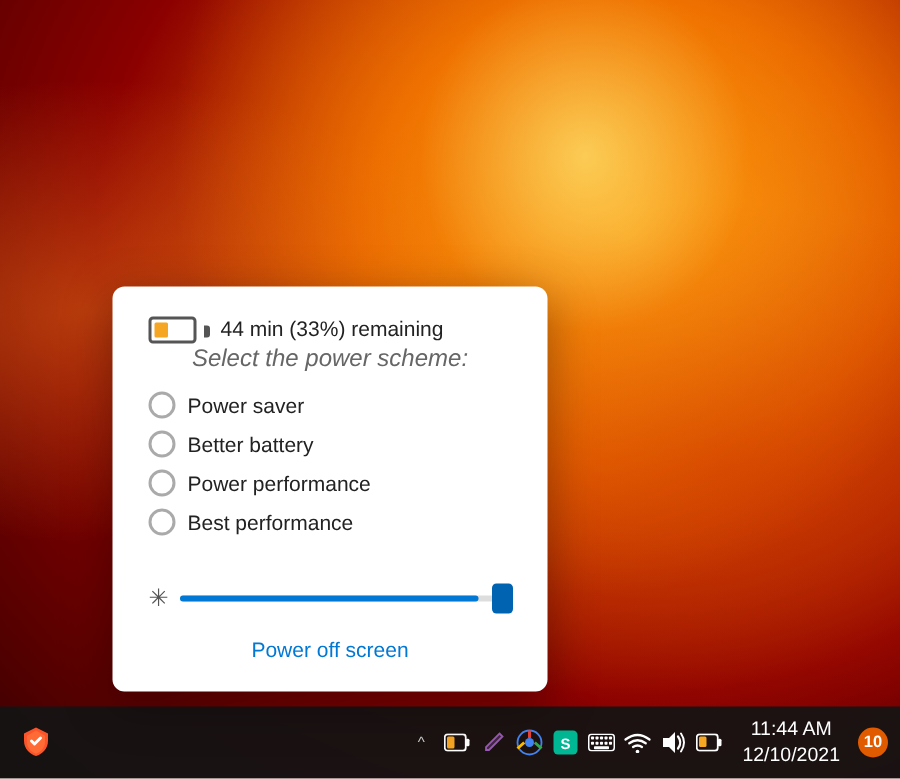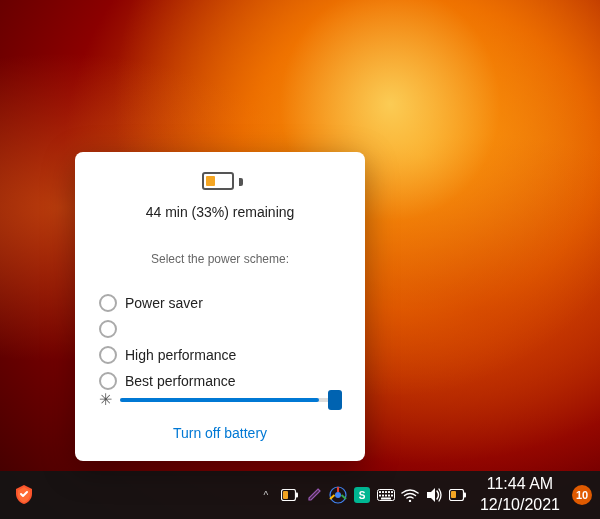--- a/index.html
+++ b/index.html
@@ -93,21 +93,21 @@
       cursor: pointer;
       color: white;
       font-size: 14px;
     }
 
     .clock {
       display: flex;
       flex-direction: column;
       align-items: center;
       color: white;
-      font-size: 16px;
+      font-size: 13px;
       line-height: 1.3;
       cursor: pointer;
       padding: 2px 6px;
     }
 
     .notification-badge {
       width: 20px;
       height: 20px;
       background: #e05a00;
       border-radius: 50%;
@@ -128,24 +128,23 @@
       width: 290px;
       background: white;
       border-radius: 8px;
       box-shadow: 0 8px 32px rgba(0,0,0,0.35);
       padding: 20px 24px 16px 24px;
       z-index: 20;
     }
 
     .battery-header {
       display: flex;
-      align-items: center;
+      align-items: flex-start;
       gap: 12px;
-      margin-bottom: 32px;
-      flex-direction: column;
+      margin-bottom: 0;
     }
 
     .battery-icon-wrapper {
       position: relative;
       width: 36px;
       height: 20px;
     }
 
     .battery-body {
       width: 32px;
@@ -177,31 +176,32 @@
       border-radius: 1px;
     }
 
     .battery-text {
       font-size: 14px;
       color: #222;
       font-weight: 400;
     }
 
     .scheme-label {
-      font-size: 12px;
+      font-size: 16px;
       color: #666;
       text-align: center;
-      margin-bottom: 28px;
+      margin-bottom: 12px;
+      font-style: italic;
     }
 
     .radio-group {
       display: flex;
       flex-direction: column;
       gap: 8px;
-      margin-bottom: 0;
+      margin-bottom: 32px;
     }
 
     .radio-item {
       display: flex;
       align-items: center;
       gap: 8px;
       cursor: pointer;
       font-size: 14px;
       color: #222;
     }
@@ -306,44 +306,45 @@
 
   <div class="radio-group">
 
     <label class="radio-item">
       <div class="radio-circle"></div>
       <span>Power saver</span>
     </label>
 
     <label class="radio-item">
       <div class="radio-circle"></div>
+      <span>Better battery</span>
     </label>
 
 
     <label class="radio-item">
       <div class="radio-circle"></div>
-      <span>High performance</span>
+      <span>Power performance</span>
     </label>
 
     <label class="radio-item">
       <div class="radio-circle"></div>
       <span>Best performance</span>
     </label>
 
   </div>
 
   <div class="brightness-row">
     <span class="brightness-icon">✳</span>
     <div class="brightness-slider-track">
       <div class="brightness-slider-fill"></div>
       <div class="brightness-slider-thumb"></div>
     </div>
   </div>
 
-  <a class="turn-off-btn">Turn off battery</a>
+  <a class="turn-off-btn">Power off screen</a>
 
 </div>
 
 <div class="taskbar">
 
   <div class="taskbar-left">
 
     <div class="taskbar-icon">
       <svg width="24" height="24" viewBox="0 0 24 24" fill="none">
         <path d="M12 2L20 6v5c0 5-4 9-8 10C8 20 4 16 4 11V6l8-4z" fill="#FB542B"></path>

